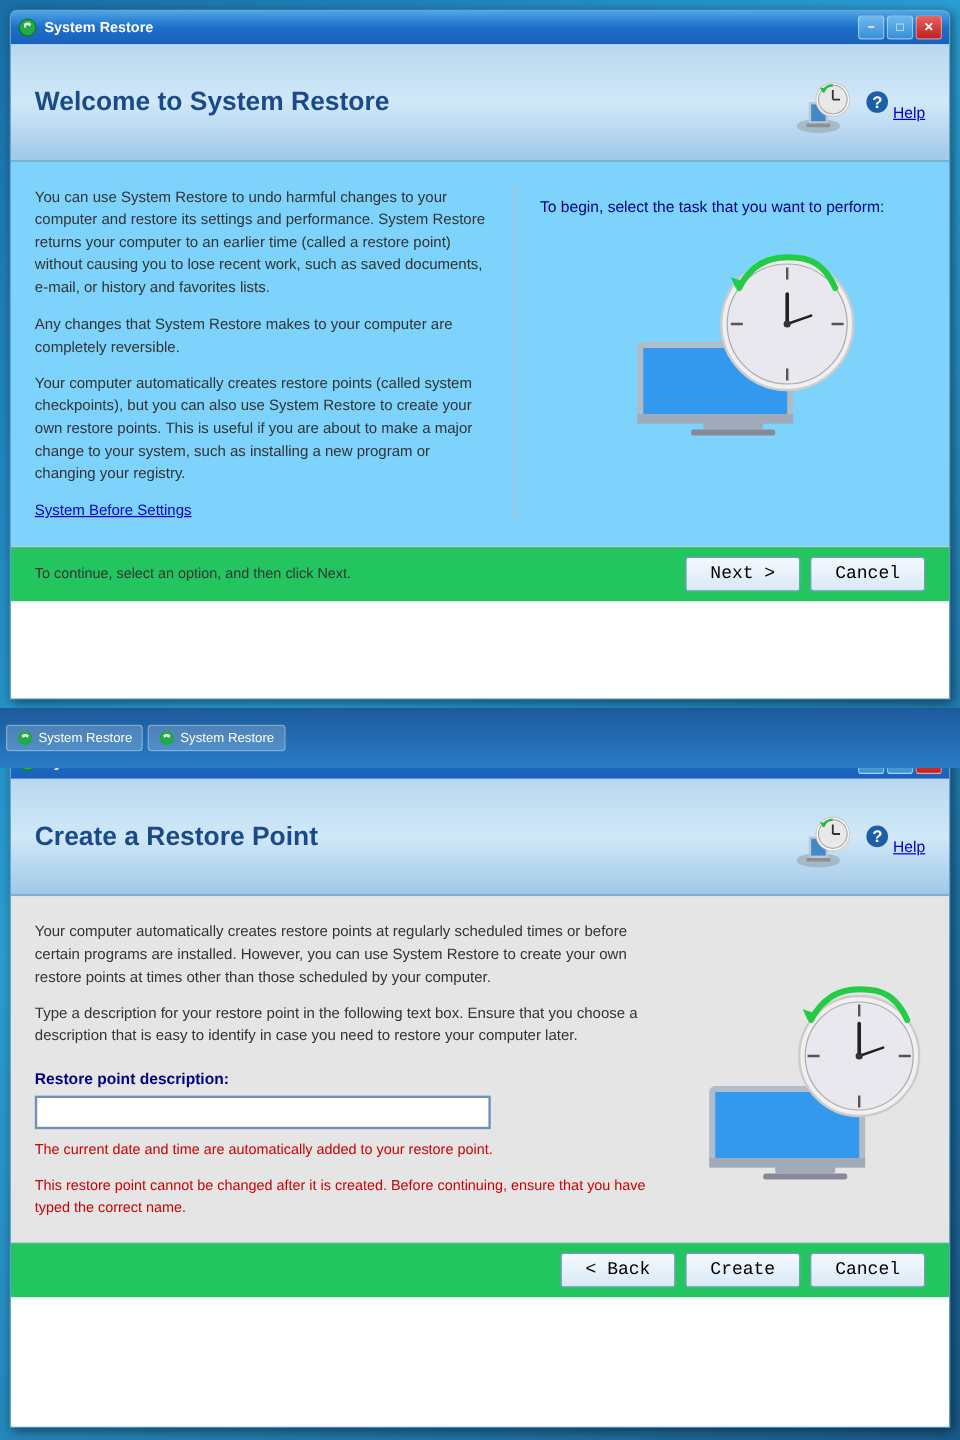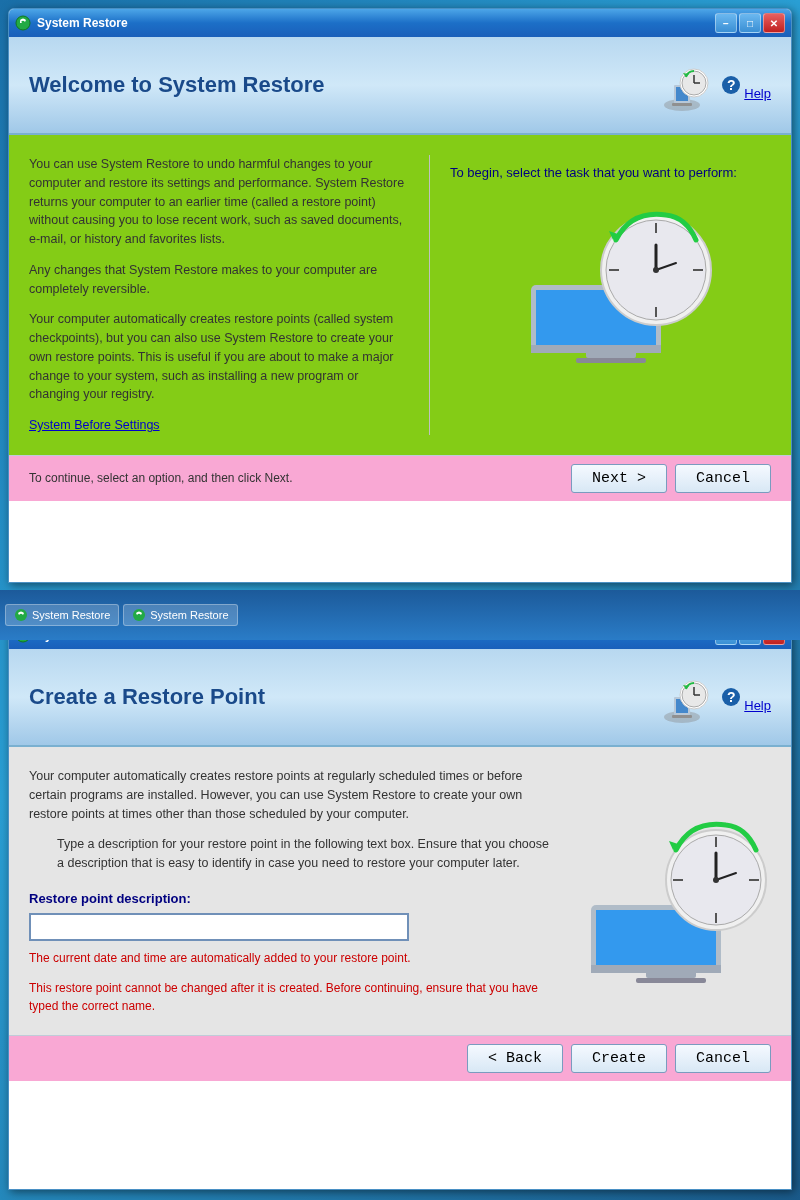--- a/index.html
+++ b/index.html
@@ -135,21 +135,21 @@
       display: flex;
       align-items: center;
       gap: 3px;
       margin-top: 16px;
     }
 
     
     .content-area {
       display: flex;
       flex: 1;
-      background: #84cc16;
+      background: #7dd3fc;
       padding: 20px;
       gap: 15px;
     }
 
     .left-panel {
       width: 380px;
       font-size: 12.5px;
       line-height: 1.5;
       color: #333;
     }
@@ -215,21 +215,21 @@
     
     .illustration {
       width: 220px;
       height: 220px;
       margin: 0 auto;
       position: relative;
     }
 
     
     .footer {
-      background: #f9a8d4;
+      background: #22c55e;
       border-top: 1px solid #c0ccd8;
       padding: 8px 20px;
       display: flex;
       justify-content: space-between;
       align-items: center;
     }
 
     .footer-text {
       font-size: 12px;
       color: #333;
@@ -428,21 +428,21 @@
       <div style="display:flex;align-items:center;gap:4px;">
         <span style="color:white;font-size:14px;font-weight:bold;background:#1a5fa8;border-radius:50%;width:18px;height:18px;display:flex;align-items:center;justify-content:center;">?</span>
         <a class="help-link" href="#">Help</a>
       </div>
     </div>
   </div>
 
   <div style="display:flex;background:#e5e5e5;padding:20px;gap:15px;flex:1;">
     <div style="flex:1;font-size:12.5px;line-height:1.5;color:#333;">
       <p style="margin-bottom:12px;">Your computer automatically creates restore points at regularly scheduled times or before certain programs are installed. However, you can use System Restore to create your own restore points at times other than those scheduled by your computer.</p>
-      <p style="margin-bottom:16px;margin-left:28px;">Type a description for your restore point in the following text box. Ensure that you choose a description that is easy to identify in case you need to restore your computer later.</p>
+      <p style="margin-bottom:16px;">Type a description for your restore point in the following text box. Ensure that you choose a description that is easy to identify in case you need to restore your computer later.</p>
 
       <div class="description-label">Restore point description:</div>
       <input class="description-input" type="text" value="" style="">
 
       <p class="info-text-red">The current date and time are automatically added to your restore point.</p>
       <p class="info-text-red" style="margin-top:12px;">This restore point cannot be changed after it is created. Before continuing, ensure that you have typed the correct name.</p>
     </div>
 
     <div style="width:200px;display:flex;align-items:flex-end;justify-content:center;">
       <svg width="200" height="230" viewBox="0 0 200 230">

